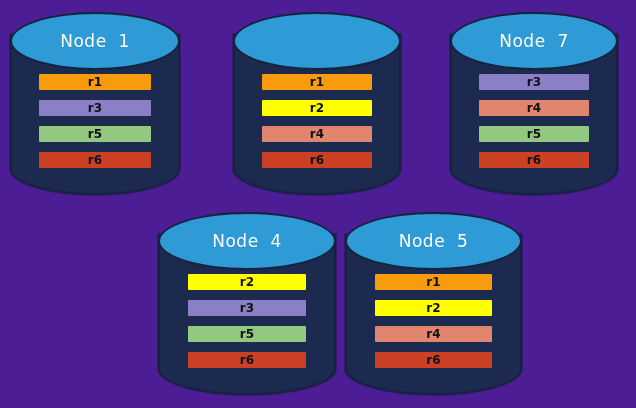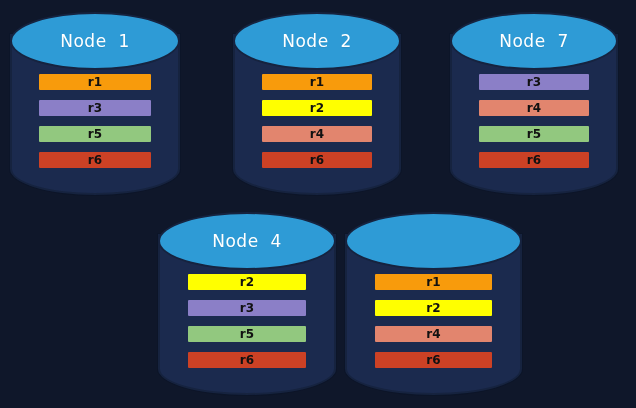--- a/index.html
+++ b/index.html
@@ -4,21 +4,21 @@
 <style>
   html, body {
     margin: 0;
     padding: 0;
     background: #ffffff;
   }
   #canvas {
     position: relative;
     width: 636px;
     height: 408px;
-    background: #0f172a;
+    background: #4c1d95;
     overflow: hidden;
     font-family: "DejaVu Sans", sans-serif;
   }
 
   
   .node {
     position: absolute;
   }
   .cyl-body {
     position: absolute;
@@ -98,21 +98,20 @@
       <div class="replica-stack">
         <div class="replica" style="background: rgb(248, 155, 12); color: rgb(17, 17, 17);">r1</div>
         <div class="replica" style="background: rgb(139, 127, 199); color: rgb(17, 17, 17);">r3</div>
         <div class="replica" style="background: rgb(146, 200, 127); color: rgb(17, 17, 17);">r5</div>
         <div class="replica" style="background: rgb(204, 65, 37); color: rgb(17, 17, 17);">r6</div>
       </div>
     </div>
     <div class="node" style="left: 233px; top: 12px; width: 168px; height: 183px;">
       <div class="cyl-body" style="background: rgb(27, 42, 78); border-color: rgb(22, 35, 63);"></div>
       <div class="cyl-top" style="background: rgb(46, 155, 214); border-color: rgb(22, 35, 63);"></div>
-      <div class="node-label" style="color: rgb(255, 255, 255);">Node  2</div>
       <div class="replica-stack">
         <div class="replica" style="background: rgb(248, 155, 12); color: rgb(17, 17, 17);">r1</div>
         <div class="replica" style="background: rgb(255, 255, 0); color: rgb(17, 17, 17);">r2</div>
         <div class="replica" style="background: rgb(226, 133, 110); color: rgb(17, 17, 17);">r4</div>
         <div class="replica" style="background: rgb(204, 65, 37); color: rgb(17, 17, 17);">r6</div>
       </div>
     </div>
     <div class="node" style="left: 450px; top: 12px; width: 168px; height: 183px;">
       <div class="cyl-body" style="background: rgb(27, 42, 78); border-color: rgb(22, 35, 63);"></div>
       <div class="cyl-top" style="background: rgb(46, 155, 214); border-color: rgb(22, 35, 63);"></div>
@@ -131,20 +130,21 @@
       <div class="replica-stack">
         <div class="replica" style="background: rgb(255, 255, 0); color: rgb(17, 17, 17);">r2</div>
         <div class="replica" style="background: rgb(139, 127, 199); color: rgb(17, 17, 17);">r3</div>
         <div class="replica" style="background: rgb(146, 200, 127); color: rgb(17, 17, 17);">r5</div>
         <div class="replica" style="background: rgb(204, 65, 37); color: rgb(17, 17, 17);">r6</div>
       </div>
     </div>
     <div class="node" style="left: 345px; top: 212px; width: 177px; height: 183px;">
       <div class="cyl-body" style="background: rgb(27, 42, 78); border-color: rgb(22, 35, 63);"></div>
       <div class="cyl-top" style="background: rgb(46, 155, 214); border-color: rgb(22, 35, 63);"></div>
+      <div class="node-label" style="color: rgb(255, 255, 255);">Node  5</div>
       <div class="replica-stack">
         <div class="replica" style="background: rgb(248, 155, 12); color: rgb(17, 17, 17);">r1</div>
         <div class="replica" style="background: rgb(255, 255, 0); color: rgb(17, 17, 17);">r2</div>
         <div class="replica" style="background: rgb(226, 133, 110); color: rgb(17, 17, 17);">r4</div>
         <div class="replica" style="background: rgb(204, 65, 37); color: rgb(17, 17, 17);">r6</div>
       </div>
     </div>
   </div>
 
 </body></html>

